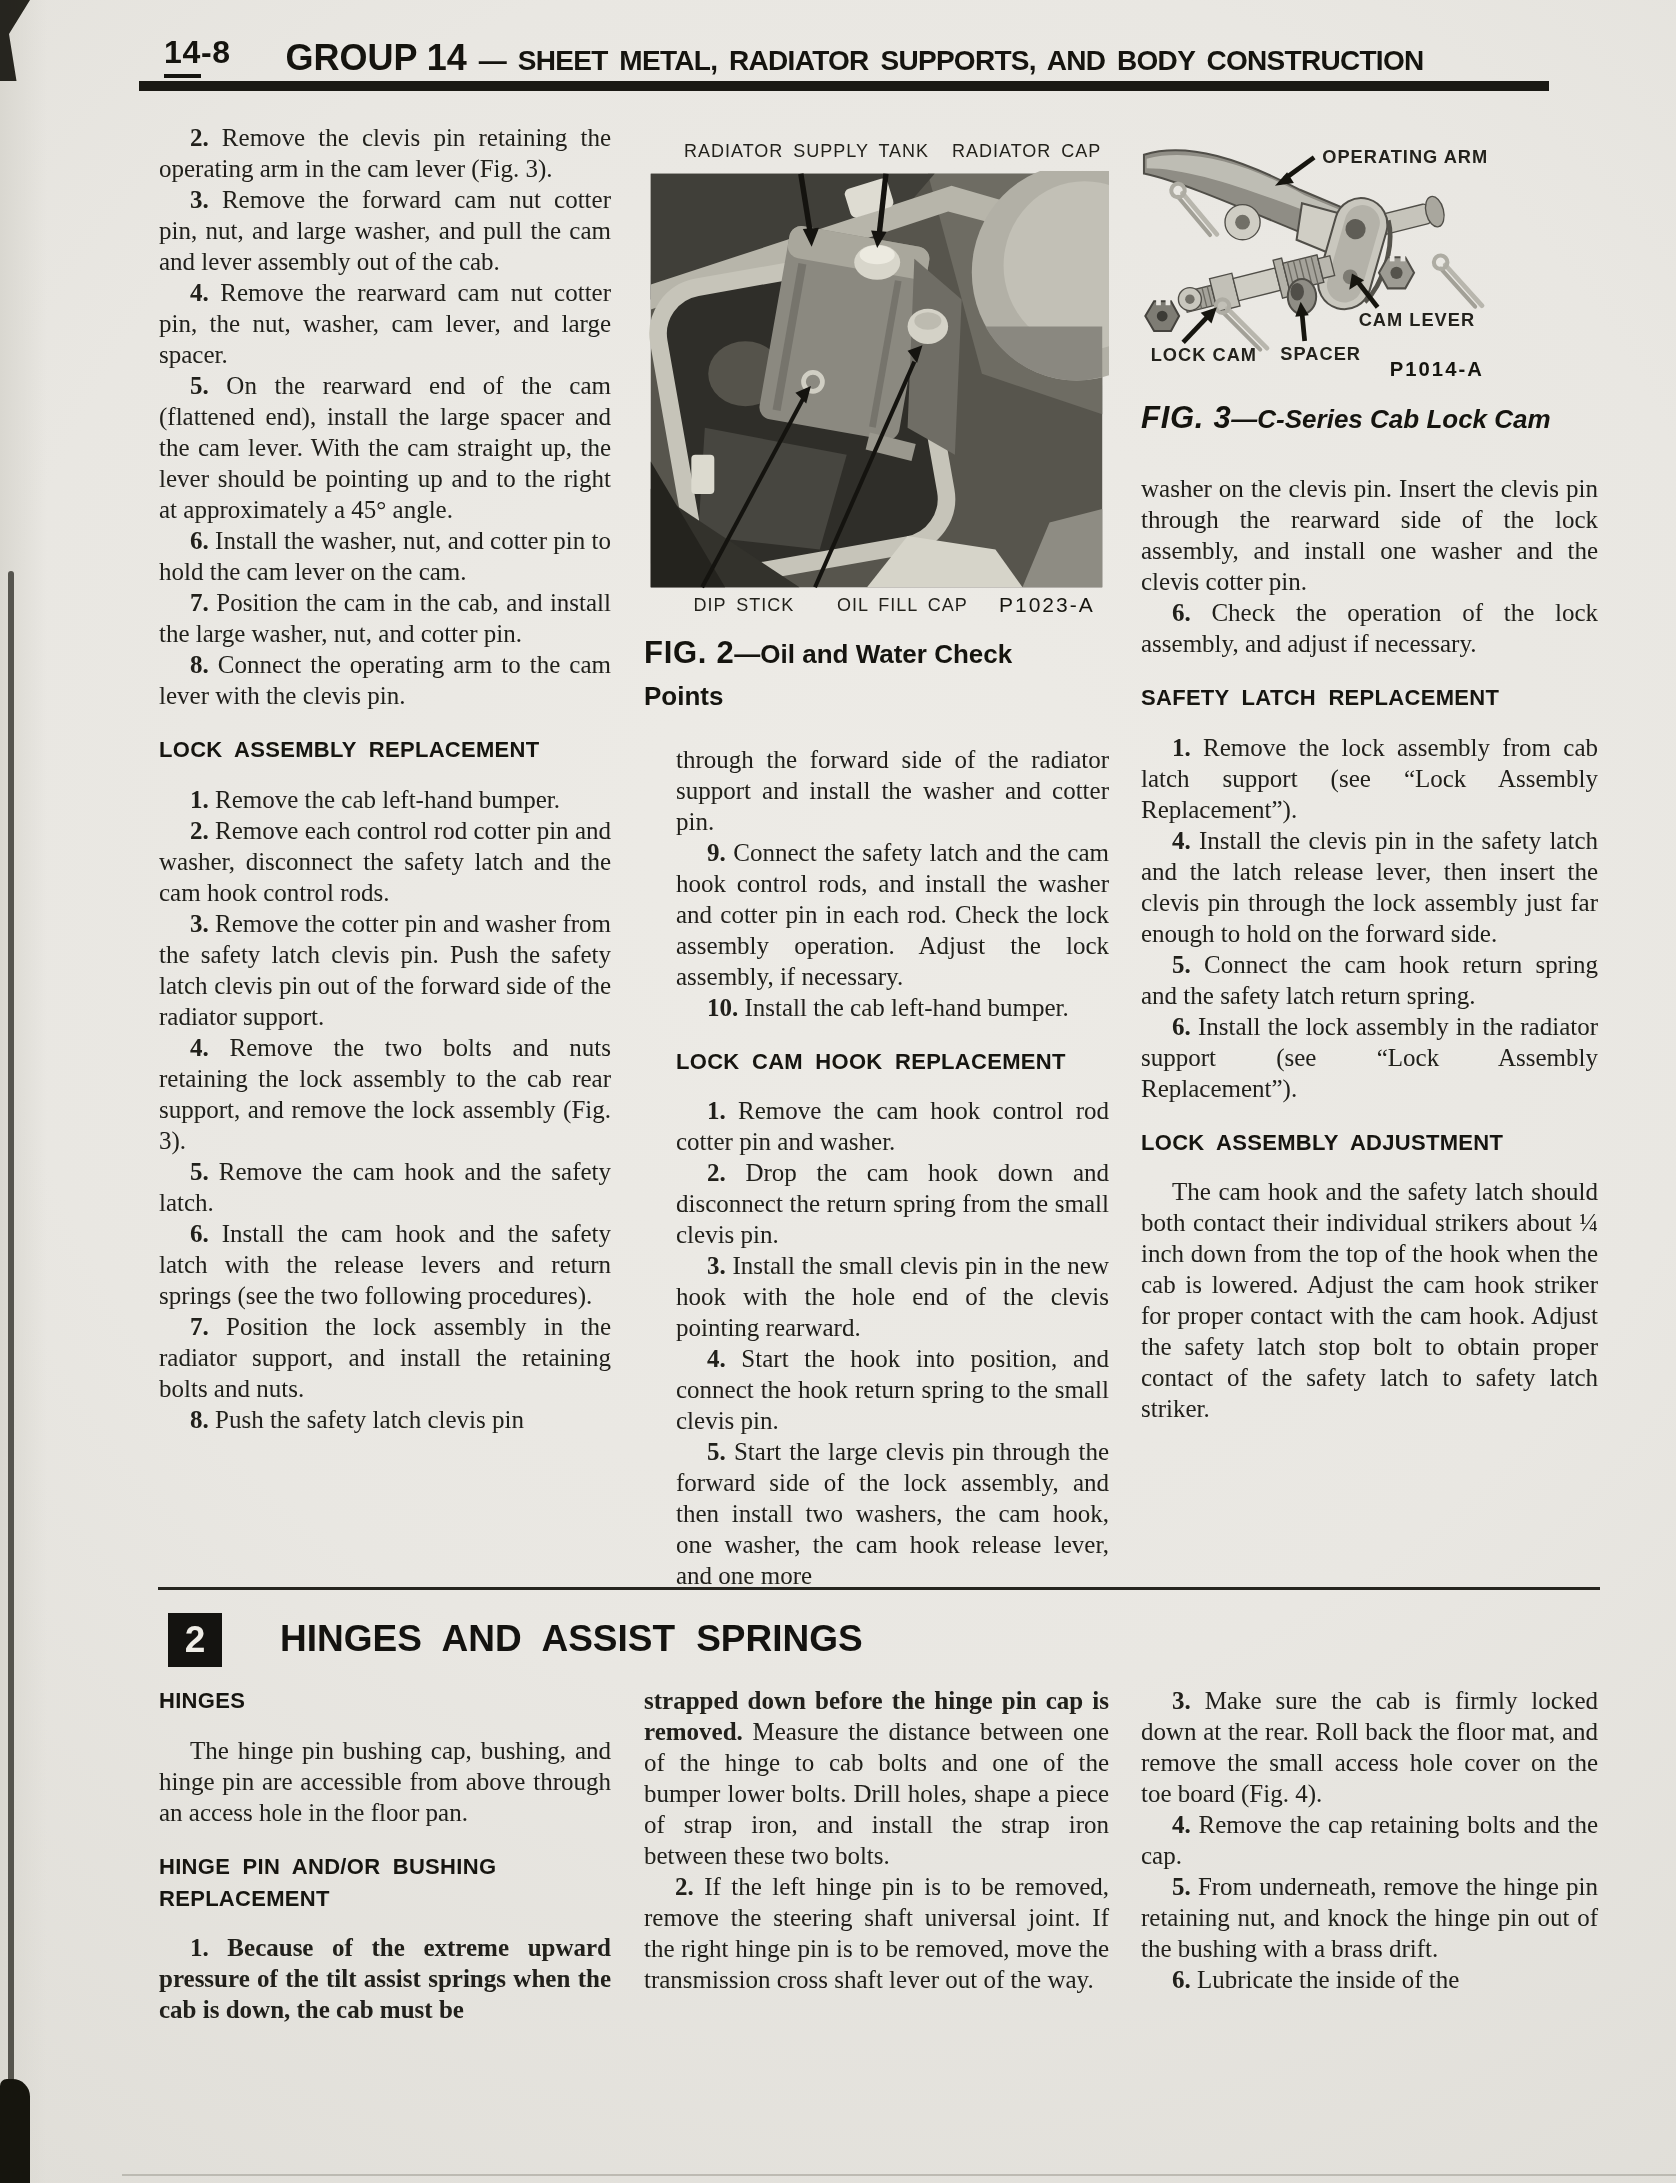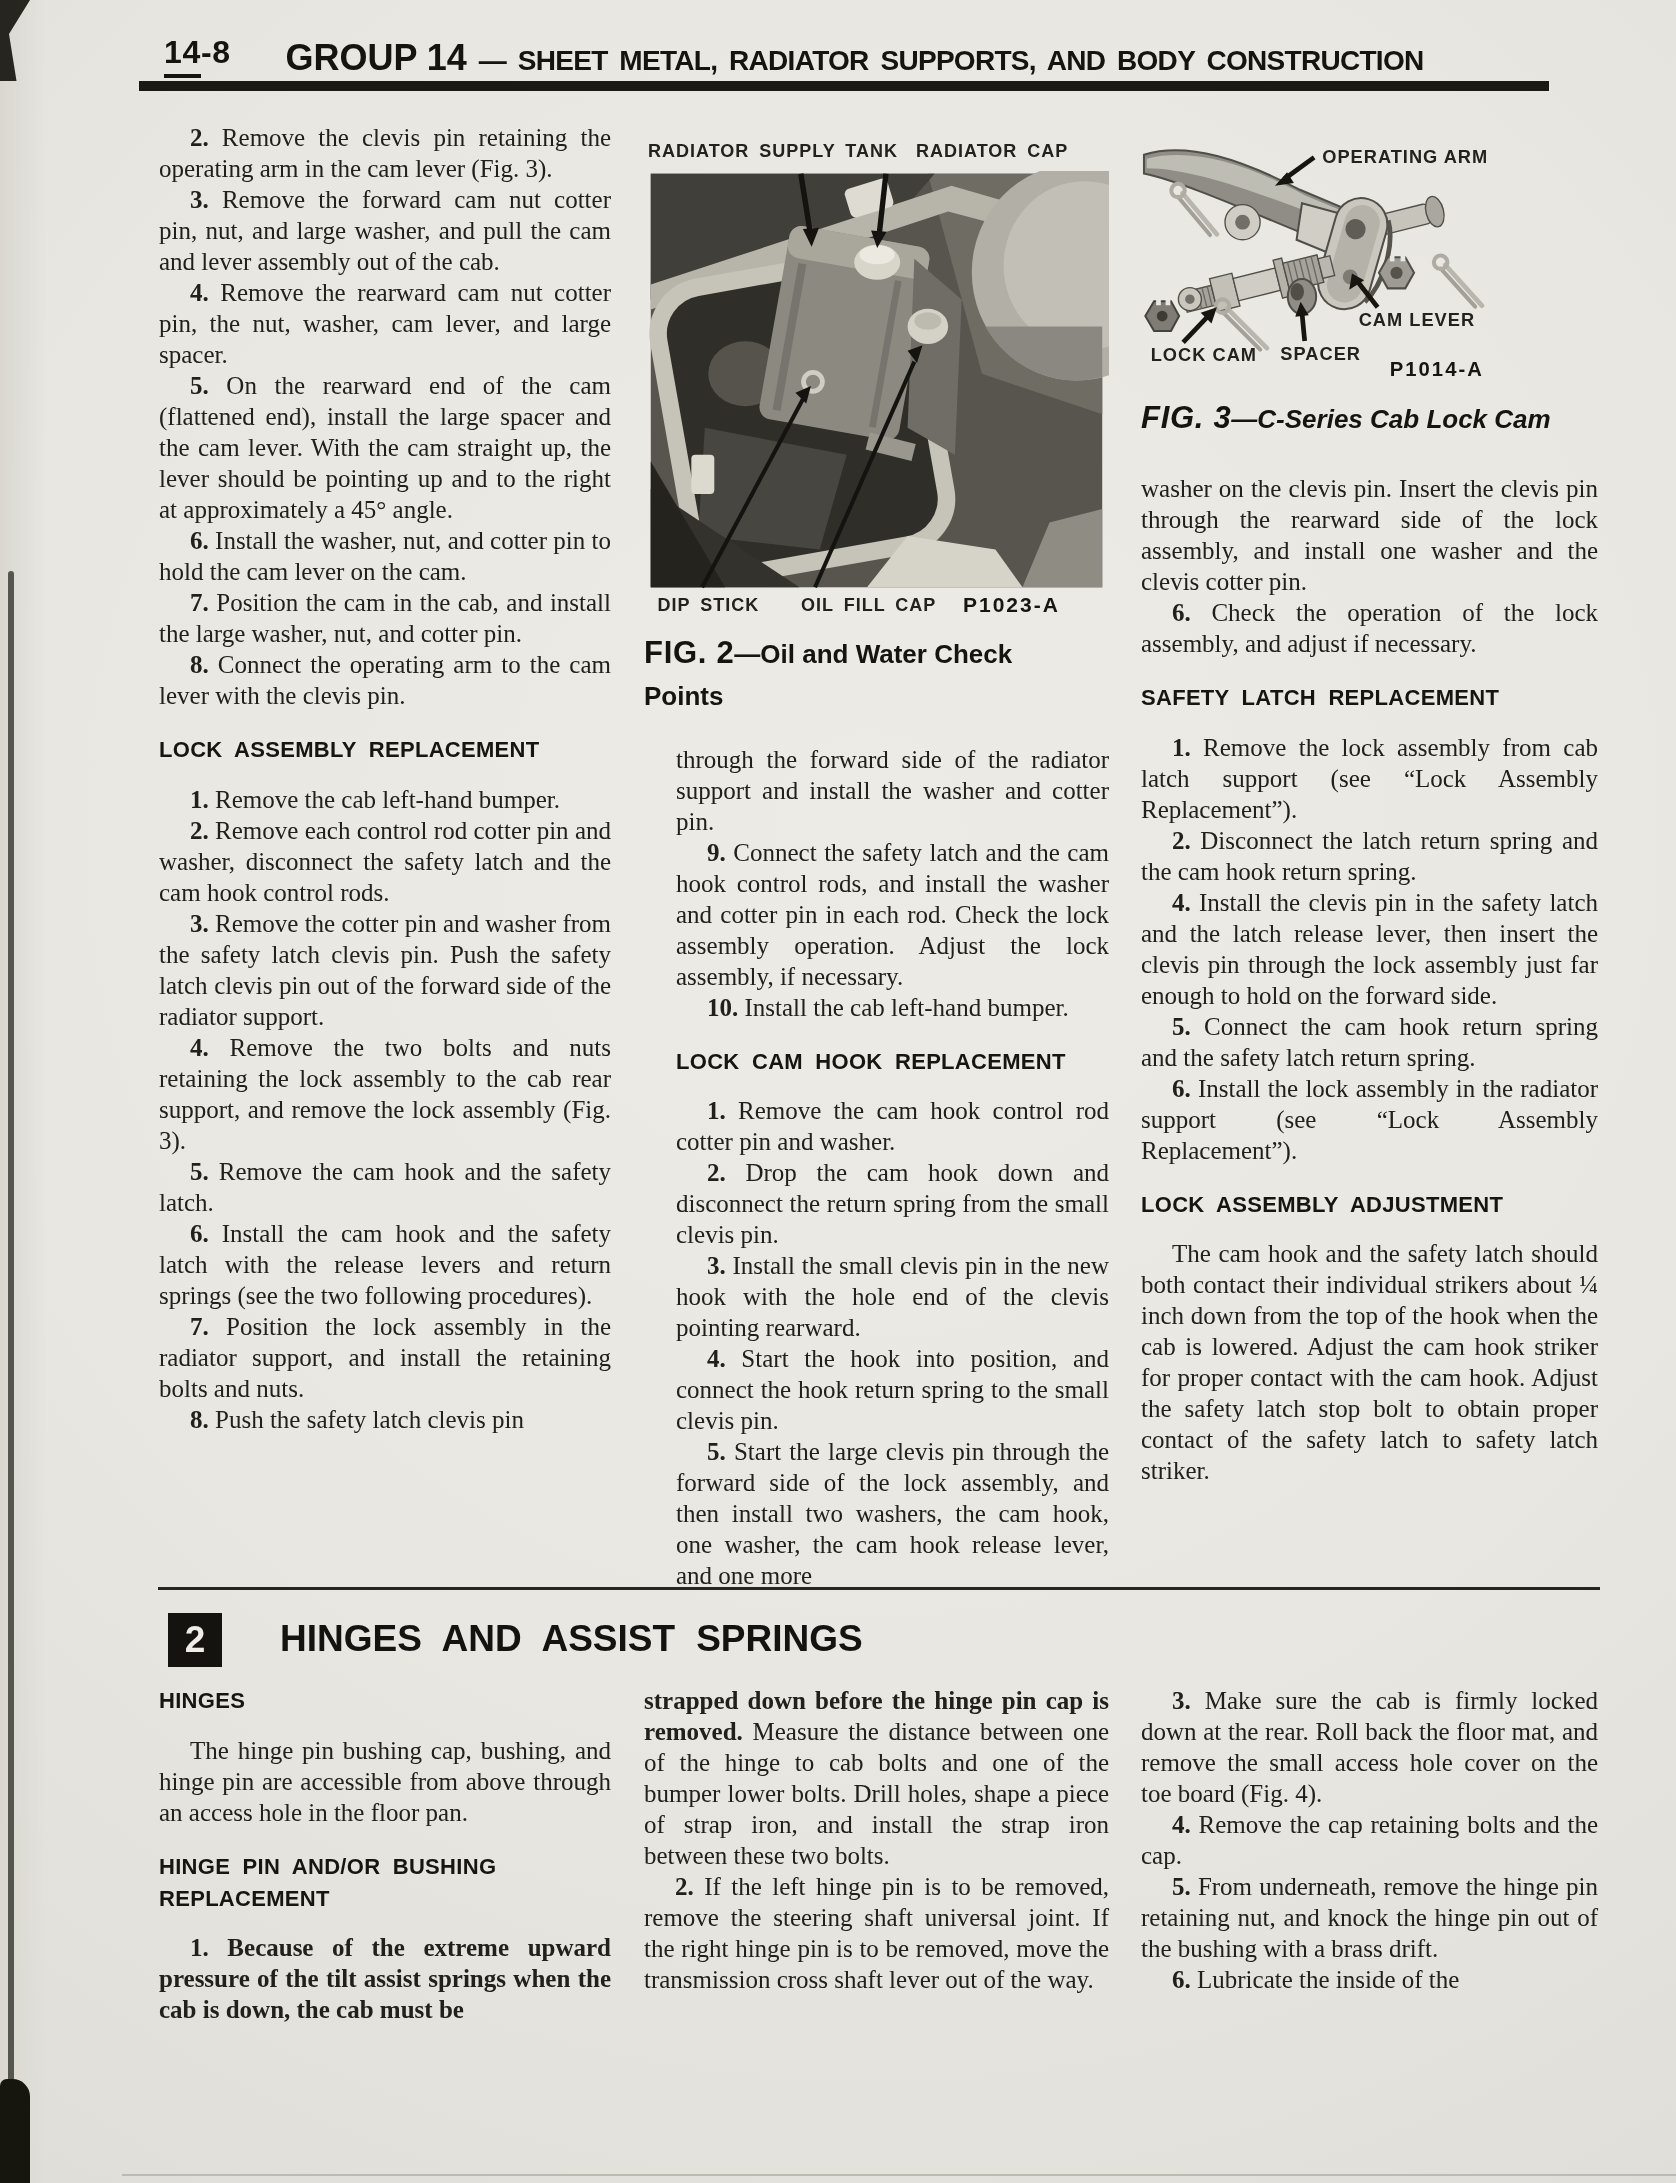--- a/index.html
+++ b/index.html
@@ -23,22 +23,22 @@
   .col{position:absolute;top:122px;}
   .bcol{position:absolute;top:1685px;}
   .body-text p{margin:0;font-size:25px;line-height:31px;text-align:justify;color:#21201b;}
   p.step{text-indent:31px;}
   p.cont{text-indent:0;}
   .body-text b{font-weight:700;}
   .shead{font-family:"Liberation Sans",sans-serif;font-weight:700;font-size:22px;line-height:32px;
     letter-spacing:0.3px;word-spacing:6px;color:#161510;margin:23px 0 17.6px 0;text-align:left;}
   .shead.first{margin-top:0;}
   
-  .figlabel{position:absolute;font-family:"Liberation Sans",sans-serif;font-weight:700;
-    font-size:18px;letter-spacing:1px;word-spacing:4px;color:#23221c;white-space:nowrap;}
+  .figlabel{position:absolute;font-family:"Liberation Sans",sans-serif;font-weight:400;
+    font-size:18px;letter-spacing:1px;word-spacing:4px;color:#23221c;white-space:nowrap;margin-left:36px;}
   .figcode{font-size:21px;letter-spacing:2px;color:#16150f;}
   .figcap{font-family:"Liberation Sans",sans-serif;font-weight:700;color:#15140f;line-height:37px;}
   .figcap .fno{font-size:31px;letter-spacing:0.7px;}
   .figcap .ftx{font-size:26px;letter-spacing:0px;}
   .fig2-top{position:relative;height:49px;}
   .fig2-bot{position:relative;height:34px;}
   svg{display:block;}
   
   .sec2-rule{position:absolute;left:158px;top:1587px;width:1442px;height:3.4px;background:#26251f;}
   .sec2-head{position:absolute;left:168px;top:1613px;display:flex;align-items:flex-start;}
@@ -248,21 +248,20 @@
       <text x="368" y="406" font-family="Liberation Sans, sans-serif" font-weight="700" font-size="30" letter-spacing="3" fill="#16150f">P1014-A</text>
     </svg>
 
     <div class="figcap" style="margin-top:8px;font-style:italic;"><span class="fno">FIG. 3</span><span class="ftx">—C-Series Cab Lock Cam</span></div>
 
     <div class="body-text" style="margin-top:30px;">
       <p class="cont"><span>washer on the clevis pin. Insert the clevis pin through the rearward side of the lock assembly, and install one washer and the clevis cotter pin.</span></p>
       <p class="step"><b>6.</b><span> Check the operation of the lock assembly, and adjust if necessary.</span></p>
       <div class="shead">SAFETY LATCH REPLACEMENT</div>
       <p class="step"><b>1.</b><span> Remove the lock assembly from cab latch support (see “Lock Assembly Replacement”).</span></p>
-      <p class="step"><b>2.</b><span> Disconnect the latch return spring and the cam hook return spring.</span></p>
       <p class="step"><b>4.</b><span> Install the clevis pin in the safety latch and the latch release lever, then insert the clevis pin through the lock assembly just far enough to hold on the forward side.</span></p>
       <p class="step"><b>5.</b><span> Connect the cam hook return spring and the safety latch return spring.</span></p>
       <p class="step"><b>6.</b><span> Install the lock assembly in the radiator support (see “Lock Assembly Replacement”).</span></p>
       <div class="shead">LOCK ASSEMBLY ADJUSTMENT</div>
       <p class="step"><span>The cam hook and the safety latch should both contact their individual strikers about ¼ inch down from the top of the hook when the cab is lowered. Adjust the cam hook striker for proper contact with the cam hook. Adjust the safety latch stop bolt to obtain proper contact of the safety latch to safety latch striker.</span></p>
     </div>
   </div>
 
   <div class="sec2-rule"></div>
   <div class="sec2-head">

